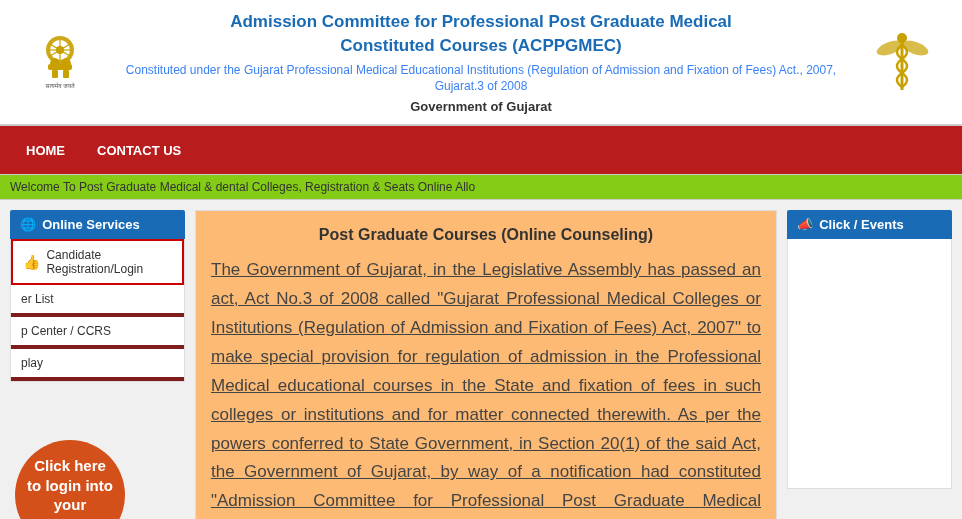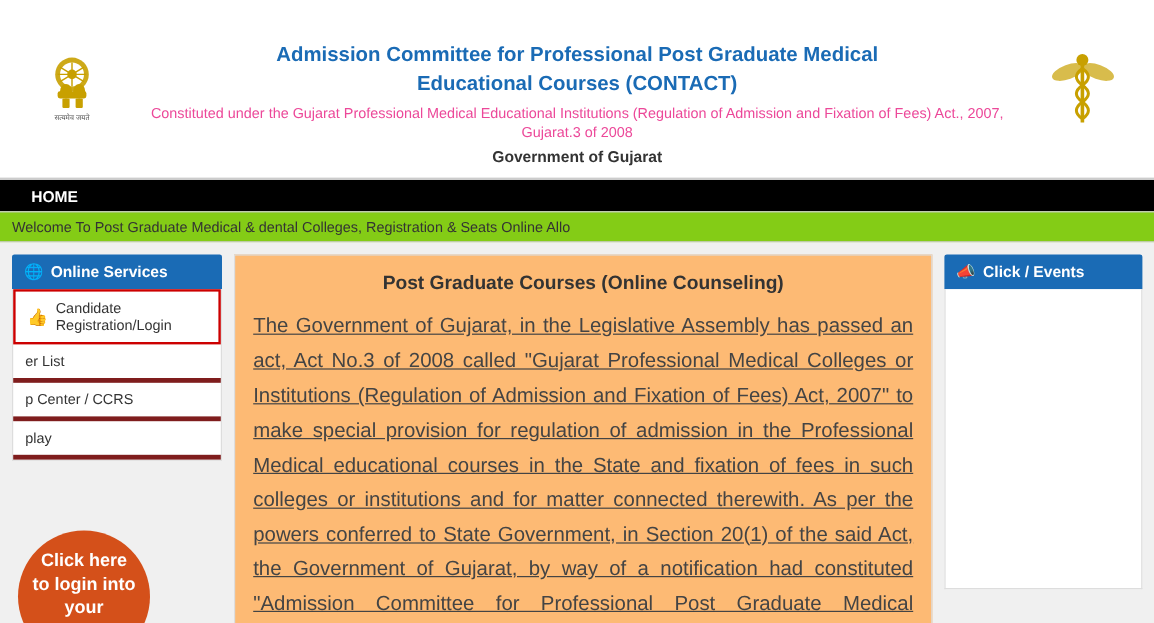--- a/index.html
+++ b/index.html
@@ -1,28 +1,28 @@
 <!DOCTYPE html>
 <html><head>
   <meta charset="utf-8">
   <style>
     * { margin: 0; padding: 0; box-sizing: border-box; }
     body { font-family: Arial, sans-serif; font-size: 13px; background: #f0f0f0; width: 962px; overflow-x: hidden; }
 
     
     .header { background: #fff; display: flex; align-items: center; justify-content: center; padding: 10px 20px; border-bottom: 2px solid #ccc; }
     .header-logo-left { width: 80px; display: flex; align-items: center; justify-content: center; margin-right: 20px; }
-    .header-text { text-align: center; flex: 1; margin-top: 24px; }
+    .header-text { text-align: center; flex: 1; }
     .header-title { color: #1a6bb5; font-size: 17px; font-weight: bold; line-height: 1.4; }
-    .header-subtitle { color: #ec4899; font-size: 12px; margin-top: 4px; line-height: 1.4; }
+    .header-subtitle { color: #3b82f6; font-size: 12px; margin-top: 4px; line-height: 1.4; }
     .header-gov { font-weight: bold; font-size: 13px; color: #333; margin-top: 4px; }
     .header-logo-right { width: 80px; display: flex; align-items: center; justify-content: center; margin-left: 20px; }
 
     
-    .nav { background: #000000; display: flex; align-items: center; padding: 0 10px; height: 26px; }
+    .nav { background: #b91c1c; display: flex; align-items: center; padding: 0 10px; height: 48px; }
     .nav-item { color: #fff; font-size: 13px; font-weight: bold; padding: 0 16px; height: 38px; display: flex; align-items: center; cursor: pointer; }
 
     
     .ticker { background: #84cc16; border-top: 1px solid #ccc; border-bottom: 1px solid #ccc; padding: 5px 10px; font-size: 12px; color: #333; white-space: nowrap; overflow: hidden; }
 
     
     .main-content { display: flex; padding: 10px; gap: 10px; background: #f0f0f0; }
 
     
     .sidebar { width: 175px; flex-shrink: 0; }
@@ -67,21 +67,21 @@
       <rect x="20" y="34" width="24" height="6" rx="2" fill="#c8a000"></rect>
       <rect x="24" y="40" width="6" height="8" rx="1" fill="#c8a000"></rect>
       <rect x="35" y="40" width="6" height="8" rx="1" fill="#c8a000"></rect>
       <ellipse cx="27" cy="34" rx="5" ry="6" fill="#c8a000"></ellipse>
       <ellipse cx="38" cy="34" rx="5" ry="6" fill="#c8a000"></ellipse>
       <text x="32" y="58" text-anchor="middle" font-size="6" fill="#555" font-family="Arial">सत्यमेव जयते</text>
     </svg>
   </div>
   <div class="header-text">
     <div class="header-title">Admission Committee for Professional Post Graduate Medical</div>
-    <div class="header-title">Educational Courses (CONTACT)</div>
+    <div class="header-title">Constituted Courses (ACPPGMEC)</div>
     <div class="header-subtitle">Constituted under the Gujarat Professional Medical Educational Institutions (Regulation of Admission and Fixation of Fees) Act., 2007, Gujarat.3 of 2008</div>
     <div class="header-gov">Government of Gujarat</div>
   </div>
   <div class="header-logo-right">
 
     <svg width="65" height="65" viewBox="0 0 65 65">
       <line x1="32" y1="5" x2="32" y2="60" stroke="#c8a000" stroke-width="3"></line>
 
       <ellipse cx="20" cy="18" rx="14" ry="6" fill="#c8a000" opacity="0.7" transform="rotate(-20,20,18)"></ellipse>
       <ellipse cx="45" cy="18" rx="14" ry="6" fill="#c8a000" opacity="0.7" transform="rotate(20,45,18)"></ellipse>
@@ -89,20 +89,21 @@
       <path d="M32 15 Q22 22 32 29 Q42 36 32 43 Q22 50 32 57" fill="none" stroke="#c8a000" stroke-width="2.5"></path>
       <path d="M32 15 Q42 22 32 29 Q22 36 32 43 Q42 50 32 57" fill="none" stroke="#c8a000" stroke-width="2.5"></path>
 
       <circle cx="32" cy="8" r="5" fill="#c8a000"></circle>
     </svg>
   </div>
 </div>
 
 <div class="nav">
   <div class="nav-item">HOME</div>
+  <div class="nav-item">CONTACT US</div>
 </div>
 
 <div class="ticker">
   <span>Welcome To Post Graduate Medical &amp; dental Colleges, Registration &amp; Seats Online Allo</span>
 </div>
 
 <div class="relative-wrapper">
   <div class="main-content">
 
     <div class="sidebar">

